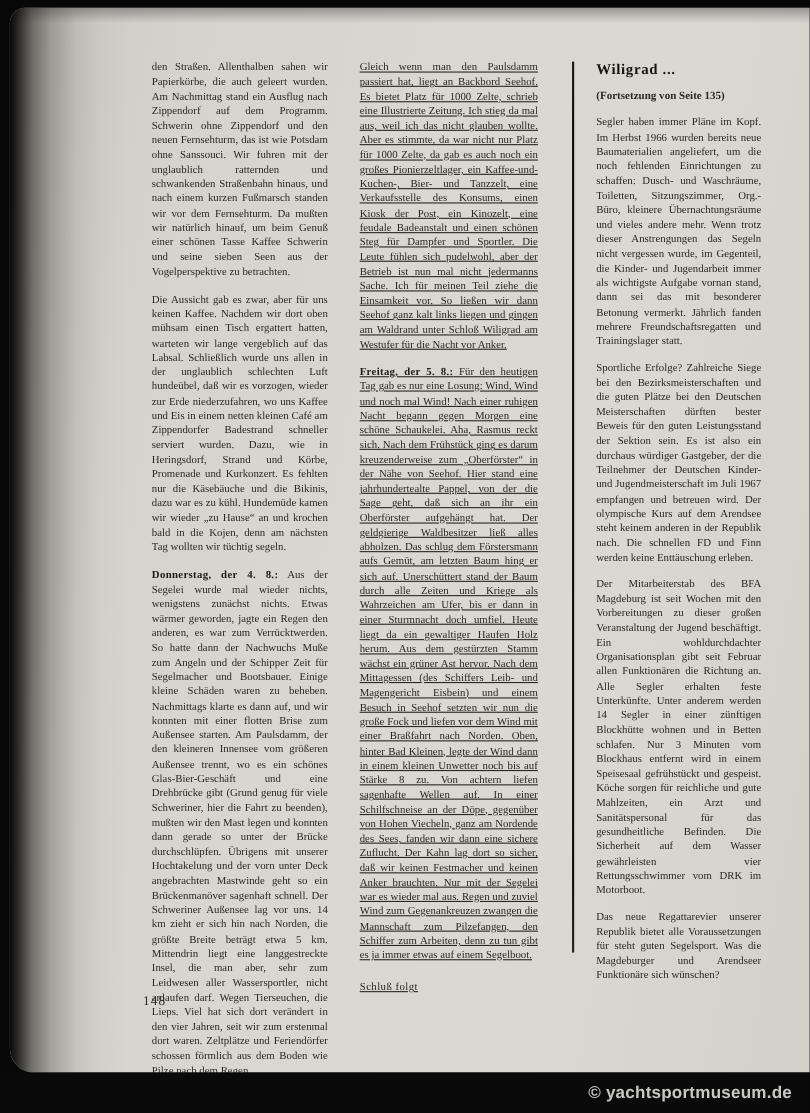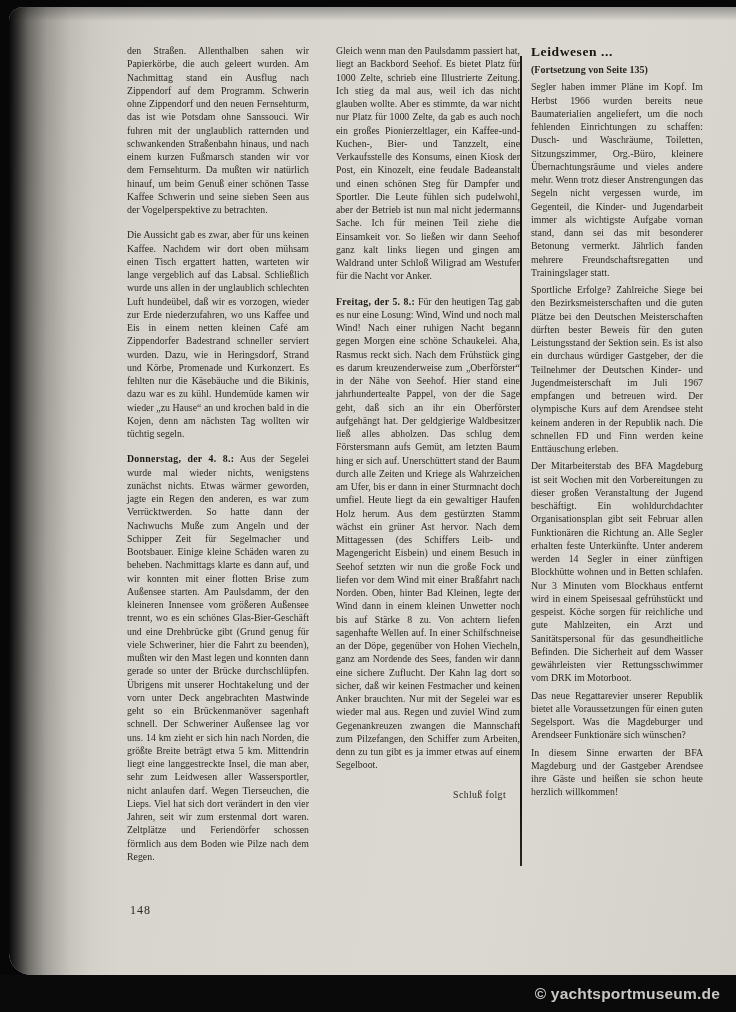--- a/index.html
+++ b/index.html
@@ -35,28 +35,28 @@
     border-radius:14px 0 0 22px;
   }
   .col{
     position:absolute;top:44px;
     font-size:9.8px;line-height:13.25px;
     color:#2a2620;
     text-align:justify;
     hyphens:auto;
     letter-spacing:0.02px;
   }
-  .col p{margin:0;}
+  .col p{margin:11px;}
   .col-1{left:127px;width:182px;}
-  .col-2{left:336px;width:184px;}
+  .col-2{left:316px;width:184px;text-decoration:underline;}
   .col-3{left:531px;width:172px;}
   .col-1 p + p, .col-2 p + p{margin-top:12px;}
   .lead{font-weight:700;color:#1d1a15;letter-spacing:0.3px;}
   .closing-note{
-    text-align:right;padding-right:14px;margin-top:16px !important;
+    padding-right:14px;margin-top:16px !important;
     letter-spacing:0.4px;
   }
   .article-title{
     font-size:13.5px;font-weight:700;color:#17140f;
     letter-spacing:0.6px;margin:0 0 7px 0;line-height:15px;
   }
   .article-subtitle{margin:0 0 6px 0;font-size:10px;font-weight:bold;}
   .col-3 p + p{margin-top:4px;}
   .indented{padding-left:9px;box-sizing:border-box;}
   .divider{
@@ -95,26 +95,25 @@
   <p><span class="lead">Donnerstag, der 4. 8.:</span><span> Aus der Segelei wurde mal wieder nichts, wenigstens zunächst nichts. Etwas wärmer geworden, jagte ein Regen den anderen, es war zum Verrücktwerden. So hatte dann der Nachwuchs Muße zum Angeln und der Schipper Zeit für Segelmacher und Bootsbauer. Einige kleine Schäden waren zu beheben. Nachmittags klarte es dann auf, und wir konnten mit einer flotten Brise zum Außensee starten. Am Paulsdamm, der den kleineren Innensee vom größeren Außensee trennt, wo es ein schönes Glas-Bier-Geschäft und eine Drehbrücke gibt (Grund genug für viele Schweriner, hier die Fahrt zu beenden), mußten wir den Mast legen und konnten dann gerade so unter der Brücke durchschlüpfen. Übrigens mit unserer Hochtakelung und der vorn unter Deck angebrachten Mastwinde geht so ein Brückenmanöver sagenhaft schnell. Der Schweriner Außensee lag vor uns. 14 km zieht er sich hin nach Norden, die größte Breite beträgt etwa 5 km. Mittendrin liegt eine langgestreckte Insel, die man aber, sehr zum Leidwesen aller Wassersportler, nicht anlaufen darf. Wegen Tierseuchen, die Lieps. Viel hat sich dort verändert in den vier Jahren, seit wir zum erstenmal dort waren. Zeltplätze und Feriendörfer schossen förmlich aus dem Boden wie Pilze nach dem Regen.</span></p>
 </div>
 
 <div class="col col-2">
   <p>Gleich wenn man den Paulsdamm passiert hat, liegt an Backbord Seehof. Es bietet Platz für 1000 Zelte, schrieb eine Illustrierte Zeitung. Ich stieg da mal aus, weil ich das nicht glauben wollte. Aber es stimmte, da war nicht nur Platz für 1000 Zelte, da gab es auch noch ein großes Pionierzeltlager, ein Kaffee-und-Kuchen-, Bier- und Tanzzelt, eine Verkaufsstelle des Konsums, einen Kiosk der Post, ein Kinozelt, eine feudale Badeanstalt und einen schönen Steg für Dampfer und Sportler. Die Leute fühlen sich pudelwohl, aber der Betrieb ist nun mal nicht jedermanns Sache. Ich für meinen Teil ziehe die Einsamkeit vor. So ließen wir dann Seehof ganz kalt links liegen und gingen am Waldrand unter Schloß Wiligrad am Westufer für die Nacht vor Anker.</p>
   <p><span class="lead">Freitag, der 5. 8.:</span><span> Für den heutigen Tag gab es nur eine Losung: Wind, Wind und noch mal Wind! Nach einer ruhigen Nacht begann gegen Morgen eine schöne Schaukelei. Aha, Rasmus reckt sich. Nach dem Frühstück ging es darum kreuzenderweise zum „Oberförster“ in der Nähe von Seehof. Hier stand eine jahrhundertealte Pappel, von der die Sage geht, daß sich an ihr ein Oberförster aufgehängt hat. Der geldgierige Waldbesitzer ließ alles abholzen. Das schlug dem Förstersmann aufs Gemüt, am letzten Baum hing er sich auf. Unerschüttert stand der Baum durch alle Zeiten und Kriege als Wahrzeichen am Ufer, bis er dann in einer Sturmnacht doch umfiel. Heute liegt da ein gewaltiger Haufen Holz herum. Aus dem gestürzten Stamm wächst ein grüner Ast hervor. Nach dem Mittagessen (des Schiffers Leib- und Magengericht Eisbein) und einem Besuch in Seehof setzten wir nun die große Fock und liefen vor dem Wind mit einer Braßfahrt nach Norden. Oben, hinter Bad Kleinen, legte der Wind dann in einem kleinen Unwetter noch bis auf Stärke 8 zu. Von achtern liefen sagenhafte Wellen auf. In einer Schilfschneise an der Döpe, gegenüber von Hohen Viecheln, ganz am Nordende des Sees, fanden wir dann eine sichere Zuflucht. Der Kahn lag dort so sicher, daß wir keinen Festmacher und keinen Anker brauchten. Nur mit der Segelei war es wieder mal aus. Regen und zuviel Wind zum Gegenankreuzen zwangen die Mannschaft zum Pilzefangen, den Schiffer zum Arbeiten, denn zu tun gibt es ja immer etwas auf einem Segelboot.</span></p>
   <p class="closing-note">Schluß folgt</p>
 </div>
 
 <div class="col col-3">
-  <p class="article-title">Leidwesen ...</p>
+  <p class="article-title">Wiligrad ...</p>
   <p class="article-subtitle">(Fortsetzung von Seite 135)</p>
   <p>Segler haben immer Pläne im Kopf. Im Herbst 1966 wurden bereits neue Baumaterialien angeliefert, um die noch fehlenden Einrichtungen zu schaffen: Dusch- und Waschräume, Toiletten, Sitzungszimmer, Org.-Büro, kleinere Übernachtungsräume und vieles andere mehr. Wenn trotz dieser Anstrengungen das Segeln nicht vergessen wurde, im Gegenteil, die Kinder- und Jugendarbeit immer als wichtigste Aufgabe vornan stand, dann sei das mit besonderer Betonung vermerkt. Jährlich fanden mehrere Freundschaftsregatten und Trainingslager statt.</p>
   <p>Sportliche Erfolge? Zahlreiche Siege bei den Bezirksmeisterschaften und die guten Plätze bei den Deutschen Meisterschaften dürften bester Beweis für den guten Leistungsstand der Sektion sein. Es ist also ein durchaus würdiger Gastgeber, der die Teilnehmer der Deutschen Kinder- und Jugendmeisterschaft im Juli 1967 empfangen und betreuen wird. Der olympische Kurs auf dem Arendsee steht keinem anderen in der Republik nach. Die schnellen FD und Finn werden keine Enttäuschung erleben.</p>
   <p>Der Mitarbeiterstab des BFA Magdeburg ist seit Wochen mit den Vorbereitungen zu dieser großen Veranstaltung der Jugend beschäftigt. Ein wohldurchdachter Organisationsplan gibt seit Februar allen Funktionären die Richtung an. Alle Segler erhalten feste Unterkünfte. Unter anderem werden 14 Segler in einer zünftigen Blockhütte wohnen und in Betten schlafen. Nur 3 Minuten vom Blockhaus entfernt wird in einem Speisesaal gefrühstückt und gespeist. Köche sorgen für reichliche und gute Mahlzeiten, ein Arzt und Sanitätspersonal für das gesundheitliche Befinden. Die Sicherheit auf dem Wasser gewährleisten vier Rettungsschwimmer vom DRK im Motorboot.</p>
-  <p>Das neue Regattarevier unserer Republik bietet alle Voraussetzungen für einen guten Segelsport. Was die Magdeburger und Arendseer Funktionäre sich wünschen?</p>
-  <p>In diesem Sinne erwarten der BFA Magdeburg und der Gastgeber Arendsee ihre Gäste und heißen sie schon heute herzlich willkommen!</p>
+  <p>Das neue Regattarevier unserer Republik bietet alle Voraussetzungen für steht guten Segelsport. Was die Magdeburger und Arendseer Funktionäre sich wünschen?</p>
 </div>
 
 <div class="page-number">148</div>
 
 <div class="watermark-bar">
   <span class="watermark-text">© yachtsportmuseum.de</span>
 </div>
 
 </body></html>

